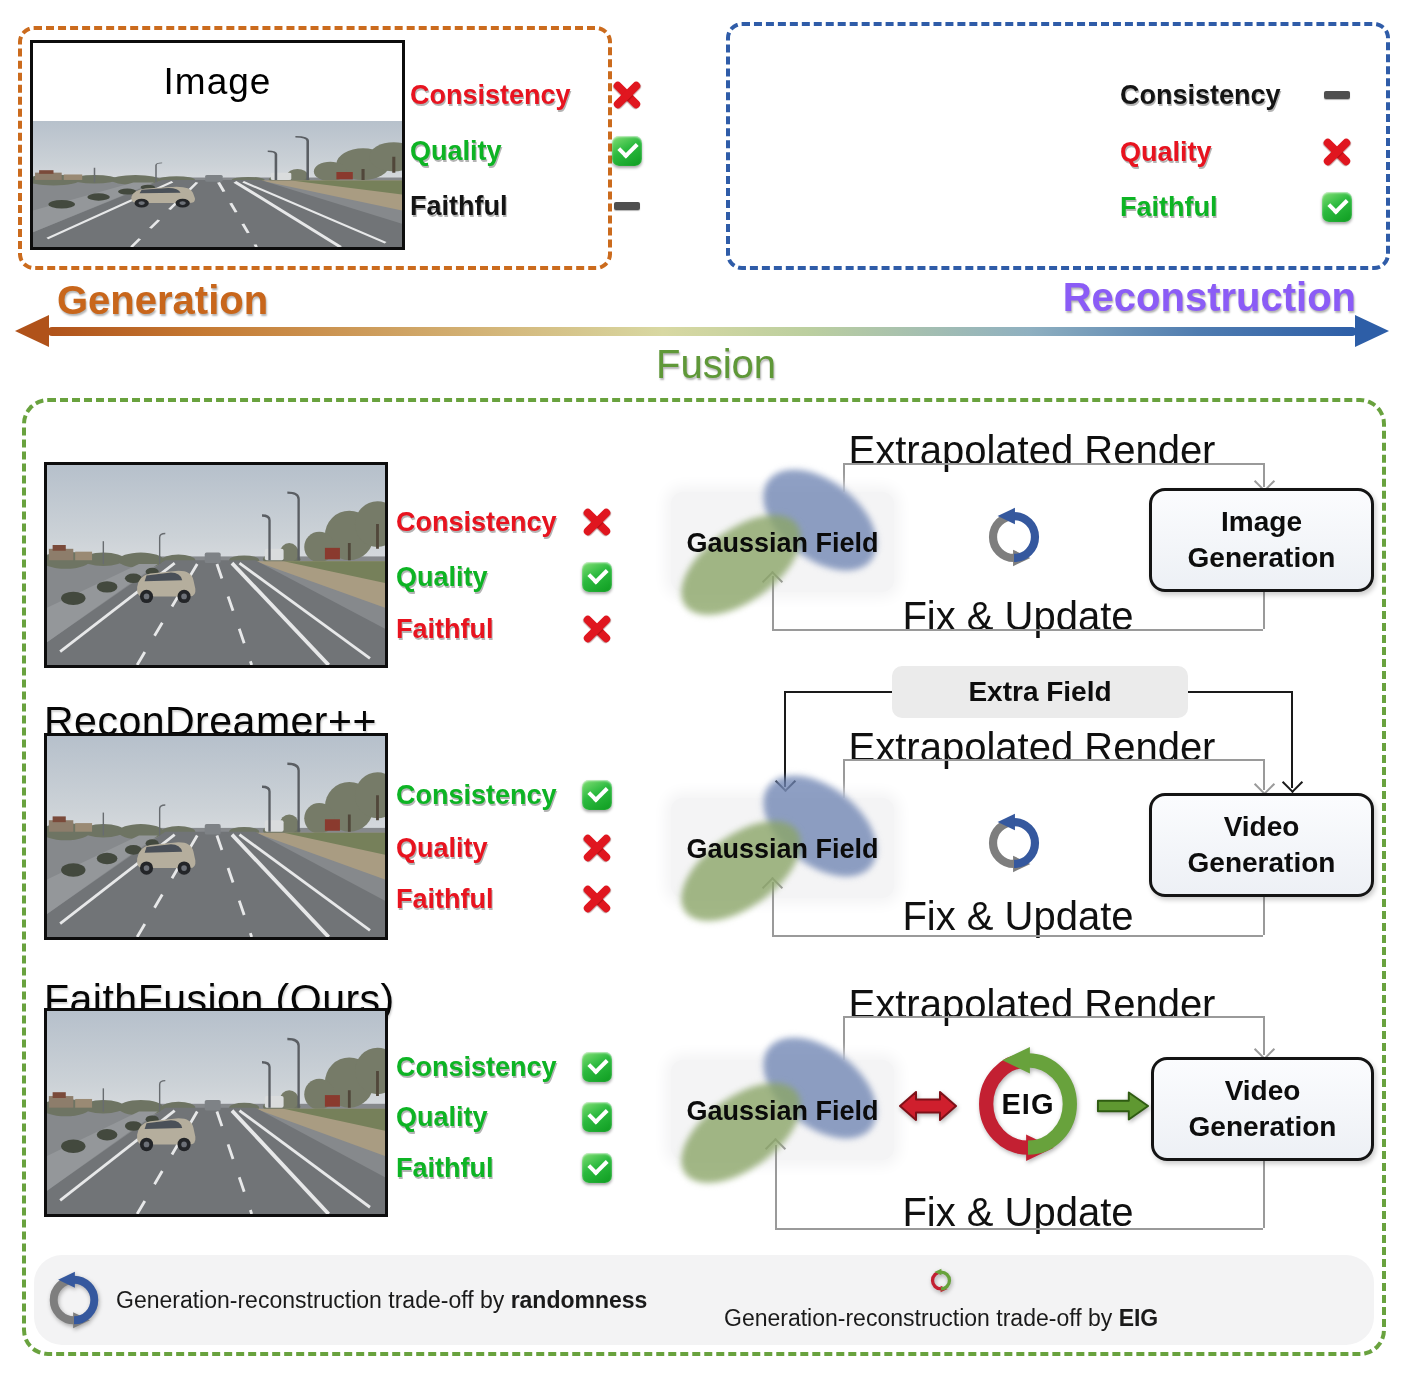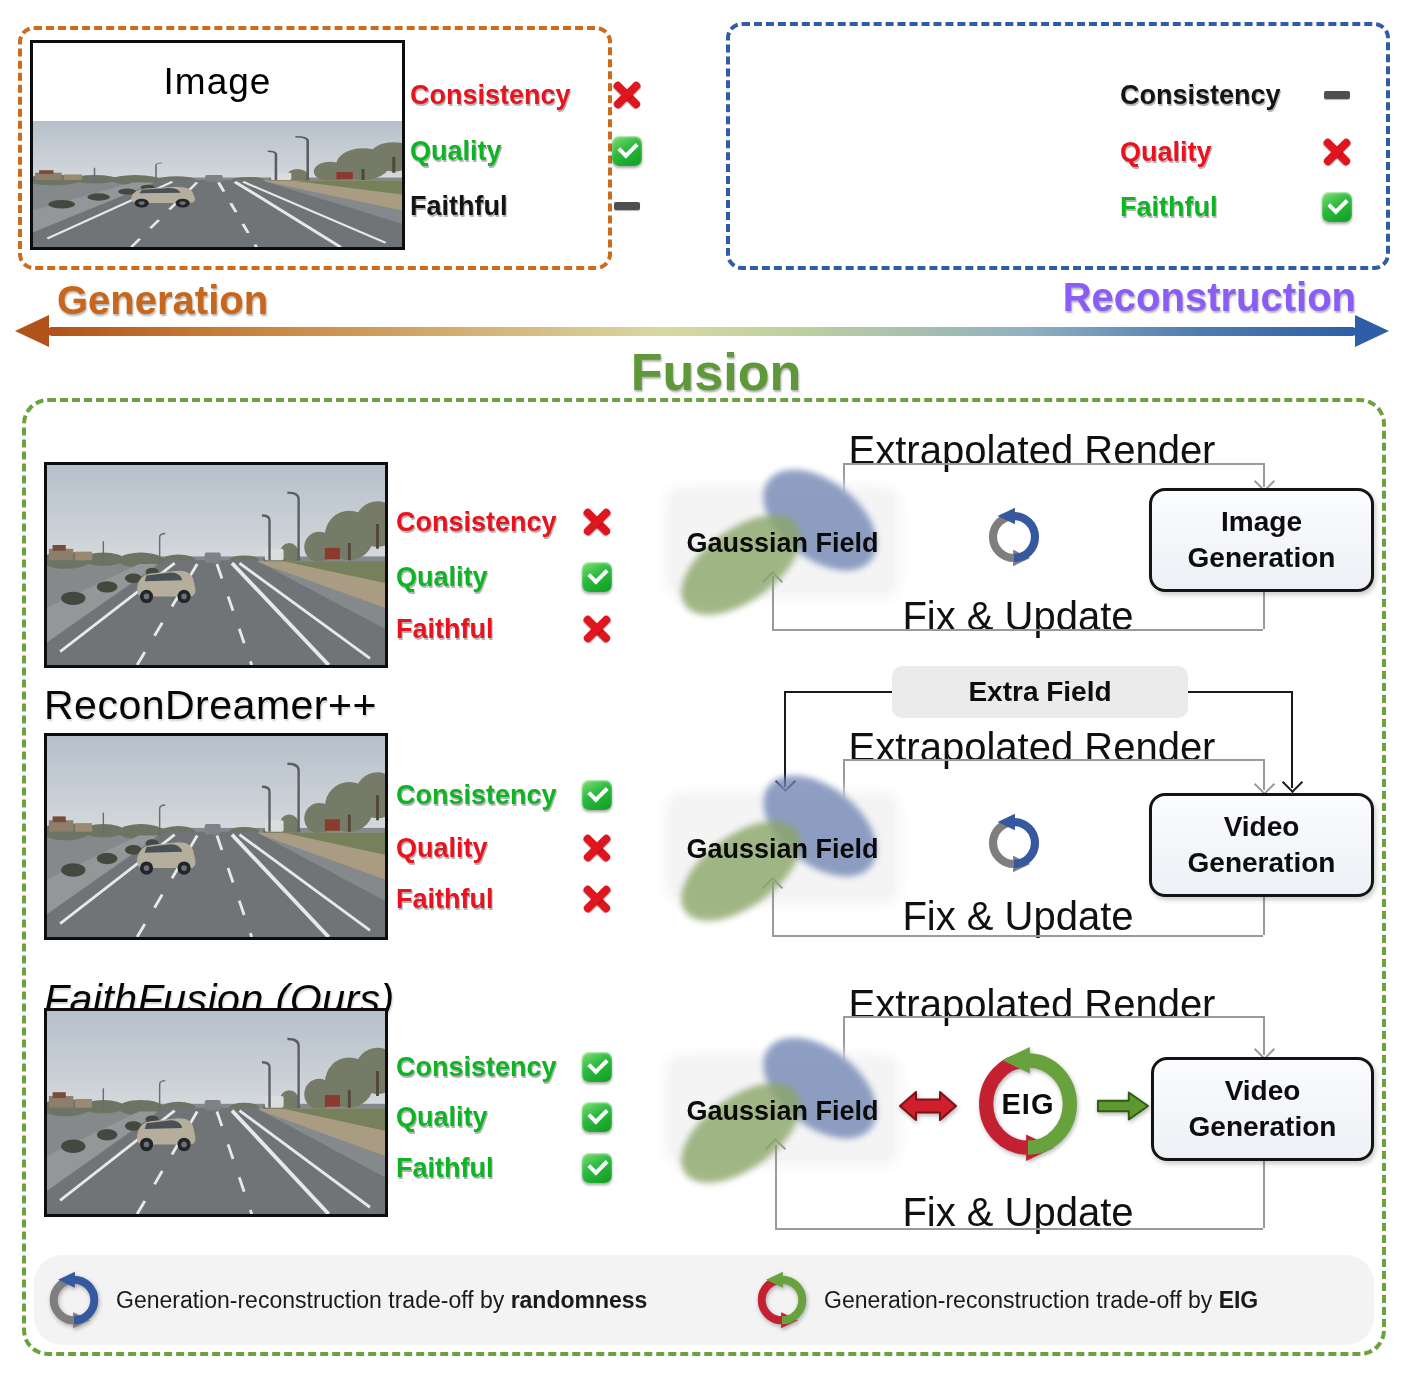--- a/index.html
+++ b/index.html
@@ -24,21 +24,21 @@
     radial-gradient(45px 70px at 6% 72%,rgba(152,82,200,.55),transparent 70%),
     radial-gradient(55px 45px at 4% 52%,rgba(96,200,125,.5),transparent 70%),
     radial-gradient(35px 35px at 11% 88%,rgba(70,95,225,.45),transparent 70%),
     radial-gradient(70px 45px at 22% 38%,rgba(255,255,255,.4),transparent 70%),
     radial-gradient(60px 40px at 55% 45%,rgba(255,255,255,.3),transparent 70%);}
   .blurred{filter:blur(1.4px) saturate(1.05);}
   .row-title{position:absolute;font-size:41px;color:#060606;letter-spacing:.5px;
              text-shadow:1px 2px 2px rgba(0,0,0,.18);}
   .axis-word{position:absolute;font-size:40px;font-weight:bold;
              text-shadow:1px 2px 2px rgba(0,0,0,.3);}
-  .fusion-word{position:absolute;font-size:52px;font-weight:bold;transform:translateX(-50%);
+  .fusion-word{position:absolute;font-size:40px;font-weight:normal;transform:translateX(-50%);
                text-shadow:1px 2px 2px rgba(0,0,0,.3);}
 
   
   .metric{position:absolute;height:34px;display:flex;align-items:center;
           justify-content:space-between;}
   .metric-label{font-size:27px;font-weight:bold;white-space:nowrap;
                 text-shadow:1px 1.5px 0 rgba(40,40,40,.35);}
   .mark{width:30px;height:30px;position:relative;display:inline-block;flex:0 0 auto;}
   .mark-cross::before,.mark-cross::after{content:"";position:absolute;left:-2px;top:11px;
       width:34px;height:8px;border-radius:4px;background:#e0161f;
@@ -269,21 +269,21 @@
   <div class="node-box" style="left:1149px;top:488px;width:219px;height:98px;">
     <span>Image</span>
     <span>Generation</span>
   </div>
   <div class="dlabel" style="left:1018px;top:594px;">Fix &amp; Update</div>
   <div class="hline" style="left:772px;top:629px;width:491px;"></div>
   <div class="vline" style="left:1263px;top:590px;height:39px;"></div>
   <div class="vline" style="left:772px;top:576px;height:53px;"></div>
   <div class="chev chev-up" style="left:765px;top:574px;"></div>
 
-  <div class="row-title" style="left:44px;top:682px;">ReconDreamer++</div>
+  <div class="row-title" style="left:44px;top:698px;">ReconDreamer++</div>
   <div class="img-frame" style="left:44px;top:733px;width:338px;height:201px;">
     <svg class="scene" style="filter:blur(.6px);" viewBox="0 0 360 210" preserveAspectRatio="none">
         <use href="#road-scene"></use>
       </svg>
   </div>
   <div class="metric" style="left:396px;top:778px;width:216px;">
     <span class="metric-label" style="color: rgb(13, 180, 36);">Consistency</span>
     <span class="mark mark-check"></span>
   </div>
   <div class="metric" style="left:396px;top:831px;width:216px;">
@@ -319,21 +319,21 @@
   <div class="node-box" style="left:1149px;top:793px;width:219px;height:98px;">
     <span>Video</span>
     <span>Generation</span>
   </div>
   <div class="dlabel" style="left:1018px;top:894px;">Fix &amp; Update</div>
   <div class="hline" style="left:772px;top:935px;width:491px;"></div>
   <div class="vline" style="left:1263px;top:895px;height:40px;"></div>
   <div class="vline" style="left:772px;top:882px;height:53px;"></div>
   <div class="chev chev-up" style="left:765px;top:880px;"></div>
 
-  <div class="row-title" style="left:44px;top:976px;font-style:italic;">FaithFusion (Ours)</div>
+  <div class="row-title" style="left:44px;top:976px;">FaithFusion (Ours)</div>
   <div class="img-frame" style="left:44px;top:1008px;width:338px;height:203px;">
     <svg class="scene" viewBox="0 0 360 210" preserveAspectRatio="none">
         <use href="#road-scene"></use>
       </svg>
   </div>
   <div class="metric" style="left:396px;top:1050px;width:216px;">
     <span class="metric-label" style="color: rgb(13, 180, 36);">Consistency</span>
     <span class="mark mark-check"></span>
   </div>
   <div class="metric" style="left:396px;top:1100px;width:216px;">
@@ -374,20 +374,20 @@
   <div class="vline" style="left:775px;top:1145px;height:83px;"></div>
   <div class="chev chev-up" style="left:768px;top:1141px;"></div>
 
   <div class="legend-bar"></div>
   <div class="legend-item" style="left:44px;top:1268px;">
     <svg class="icon-svg" width="60" height="60" viewBox="0 0 68 68">
         <use href="#cycle-gray-blue"></use>
       </svg>
     <div class="legend-text"><span>Generation-reconstruction trade-off by </span><b>randomness</b></div>
   </div>
-  <div class="legend-item" style="left:752px;top:1268px;">
+  <div class="legend-item" style="left:724px;top:1268px;flex-direction:column;">
     <svg class="icon-svg" width="60" height="60" viewBox="0 0 68 68">
         <use href="#cycle-red-green"></use>
       </svg>
     <div class="legend-text"><span>Generation-reconstruction trade-off by </span><b>EIG</b></div>
   </div>
 
 </div>
 
 </body></html>

